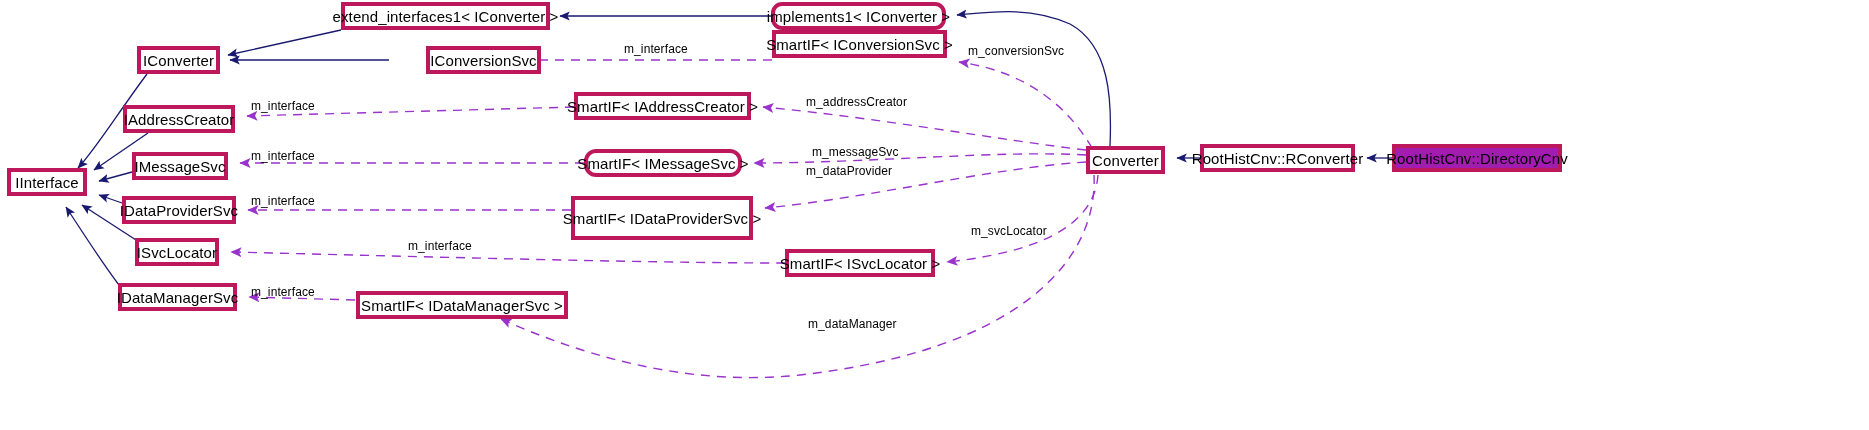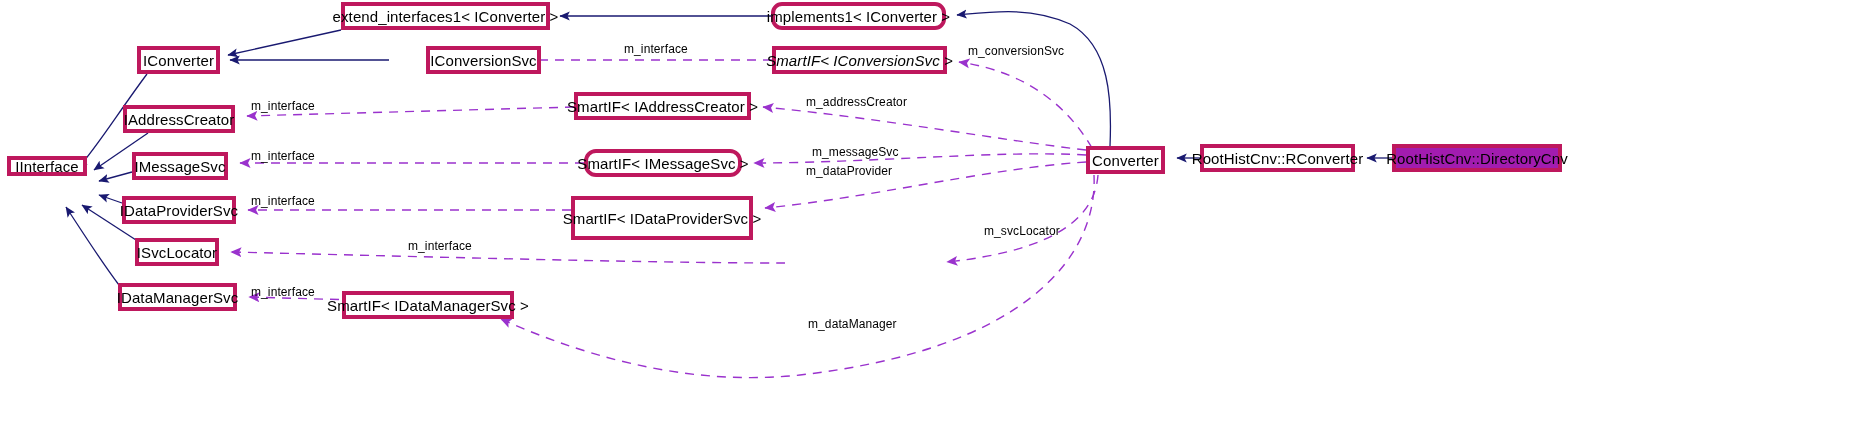--- a/index.html
+++ b/index.html
@@ -111,50 +111,51 @@
       <path d="M 785 263 C 640 263 400 256 231 252" marker-end="url(#arrow-usage)"></path>
 
       <path d="M 1098 175 C 1095 215 1060 250 947 262" marker-end="url(#arrow-usage)"></path>
 
       <path d="M 355 300 L 249 297" marker-end="url(#arrow-usage)"></path>
 
       <path d="M 1094 175 C 1098 260 1020 350 800 375 C 680 388 570 350 501 319" marker-end="url(#arrow-usage)"></path>
     </g>
   </svg>
 
-  <div class="node" style="left:7px;  top:156px; width:80px;  height:20px;">IInterface</div>
+  <div class="node" style="left:7px;  top:168px; width:80px;  height:28px;">IInterface</div>
 
   <div class="node" style="left:137px; top:46px;  width:83px;  height:28px;">IConverter</div>
 
   <div class="node" style="left:123px; top:105px; width:112px; height:28px;">IAddressCreator</div>
 
   <div class="node" style="left:132px; top:152px; width:96px;  height:28px;">IMessageSvc</div>
 
   <div class="node" style="left:122px; top:196px; width:114px; height:28px;">IDataProviderSvc</div>
 
   <div class="node" style="left:135px; top:238px; width:84px;  height:28px;">ISvcLocator</div>
 
   <div class="node" style="left:118px; top:283px; width:119px; height:28px;">IDataManagerSvc</div>
 
   <div class="node" style="left:341px; top:2px;   width:209px; height:28px;">extend_interfaces1&lt; IConverter &gt;</div>
 
   <div class="node" style="left:389px; top:46px;  width:115px; height:28px;margin-left:37px;">IConversionSvc</div>
 
-  <div class="node" style="left:342px; top:291px; width:172px; height:28px;">SmartIF&lt; IDataManagerSvc &gt;</div>
+  <div class="node" style="left:356px; top:291px; width:212px; height:28px;">SmartIF&lt; IDataManagerSvc &gt;</div>
 
   <div class="node" style="left:771px; top:2px;   width:175px; height:28px;border-radius:11px;">implements1&lt; IConverter &gt;</div>
 
-  <div class="node" style="left:772px; top:46px;  width:175px; height:28px;font-style:italic;">SmartIF&lt; IConversionSvc &gt;</div>
+  <div class="node" style="left:772px; top:30px;  width:175px; height:28px;">SmartIF&lt; IConversionSvc &gt;</div>
 
   <div class="node" style="left:574px; top:92px;  width:177px; height:28px;">SmartIF&lt; IAddressCreator &gt;</div>
 
   <div class="node" style="left:584px; top:149px; width:158px; height:28px;border-radius:12px;">SmartIF&lt; IMessageSvc &gt;</div>
 
   <div class="node" style="left:571px; top:196px; width:182px; height:44px;">SmartIF&lt; IDataProviderSvc &gt;</div>
 
+  <div class="node" style="left:785px; top:249px; width:150px; height:28px;">SmartIF&lt; ISvcLocator &gt;</div>
 
   <div class="node" style="left:1086px; top:146px; width:79px;  height:28px;">Converter</div>
 
   <div class="node" style="left:1200px; top:144px; width:155px; height:28px;">RootHistCnv::RConverter</div>
 
   <div class="node highlight" style="left:1392px; top:144px; width:170px; height:28px;">RootHistCnv::DirectoryCnv</div>
 
   <div class="edge-label" style="left:624px; top:43px;">m_interface</div>
 
   <div class="edge-label" style="left:968px; top:45px;">m_conversionSvc</div>
@@ -166,19 +167,19 @@
   <div class="edge-label" style="left:251px; top:150px;">m_interface</div>
 
   <div class="edge-label" style="left:812px; top:146px;">m_messageSvc</div>
 
   <div class="edge-label" style="left:806px; top:165px;">m_dataProvider</div>
 
   <div class="edge-label" style="left:251px; top:195px;">m_interface</div>
 
   <div class="edge-label" style="left:408px; top:240px;">m_interface</div>
 
-  <div class="edge-label" style="left:971px; top:225px;margin-left:13px;">m_svcLocator</div>
+  <div class="edge-label" style="left:971px; top:225px;">m_svcLocator</div>
 
   <div class="edge-label" style="left:251px; top:286px;">m_interface</div>
 
   <div class="edge-label" style="left:808px; top:318px;">m_dataManager</div>
 
 </div>
 
 </body></html>

